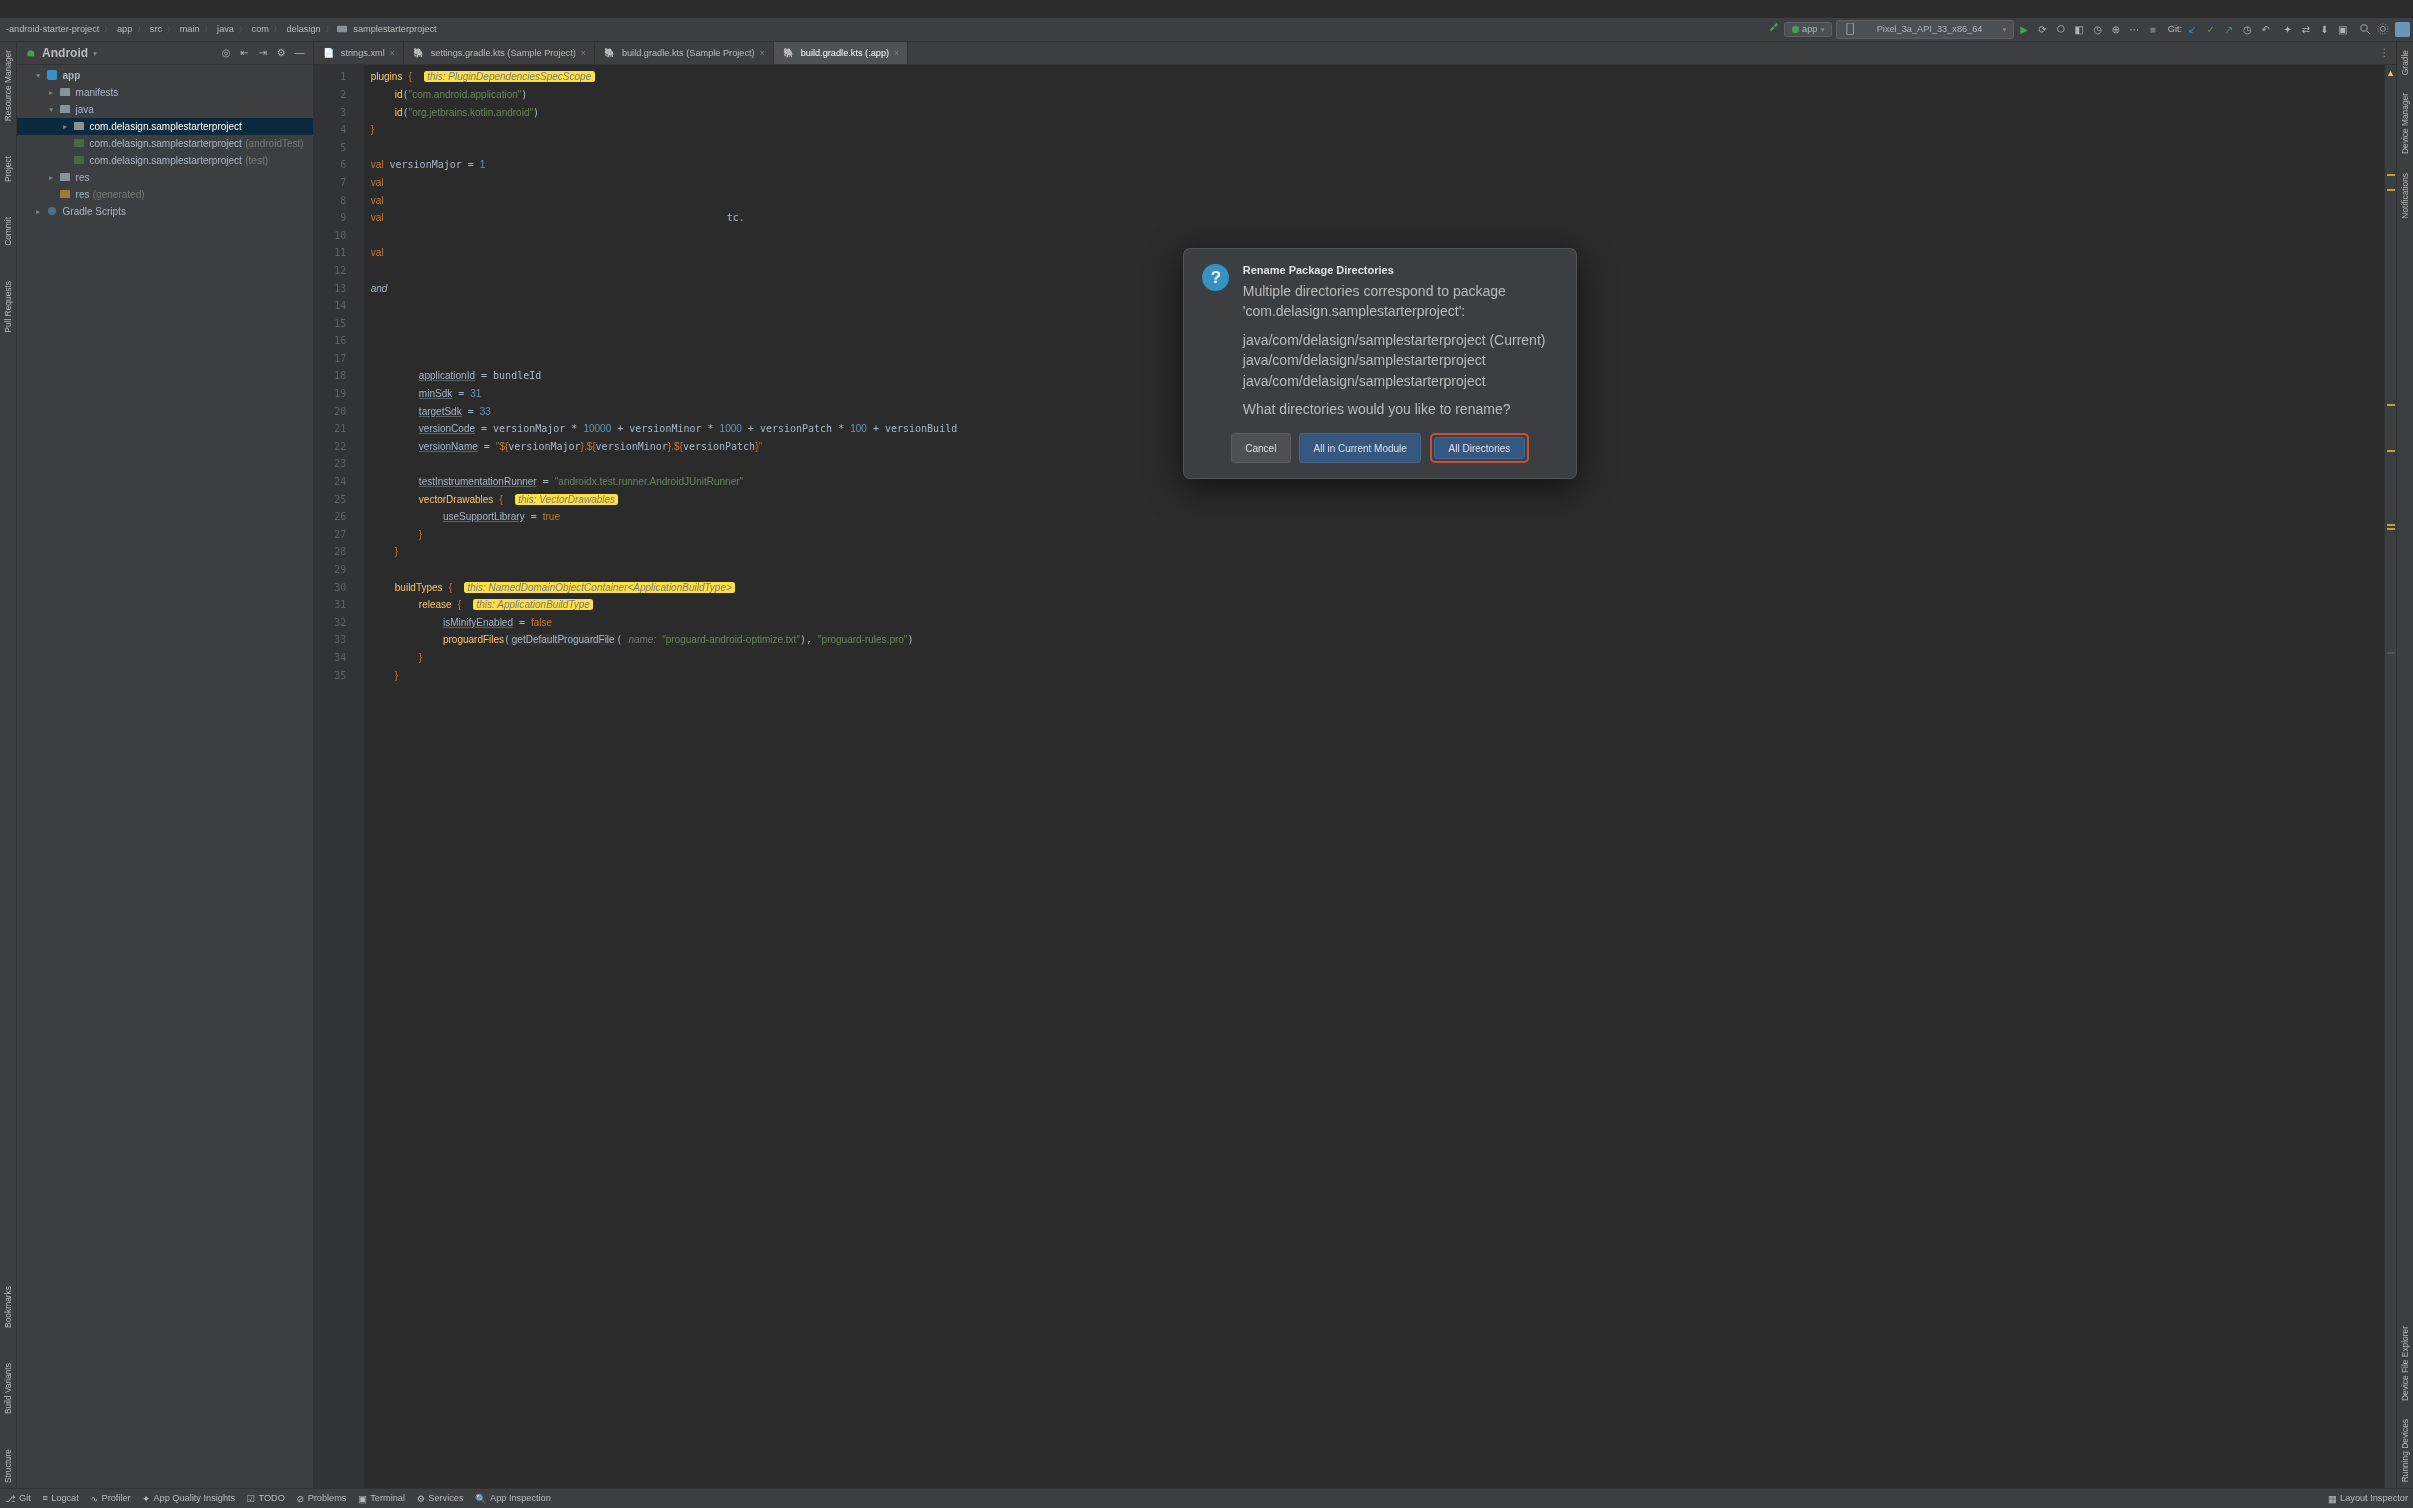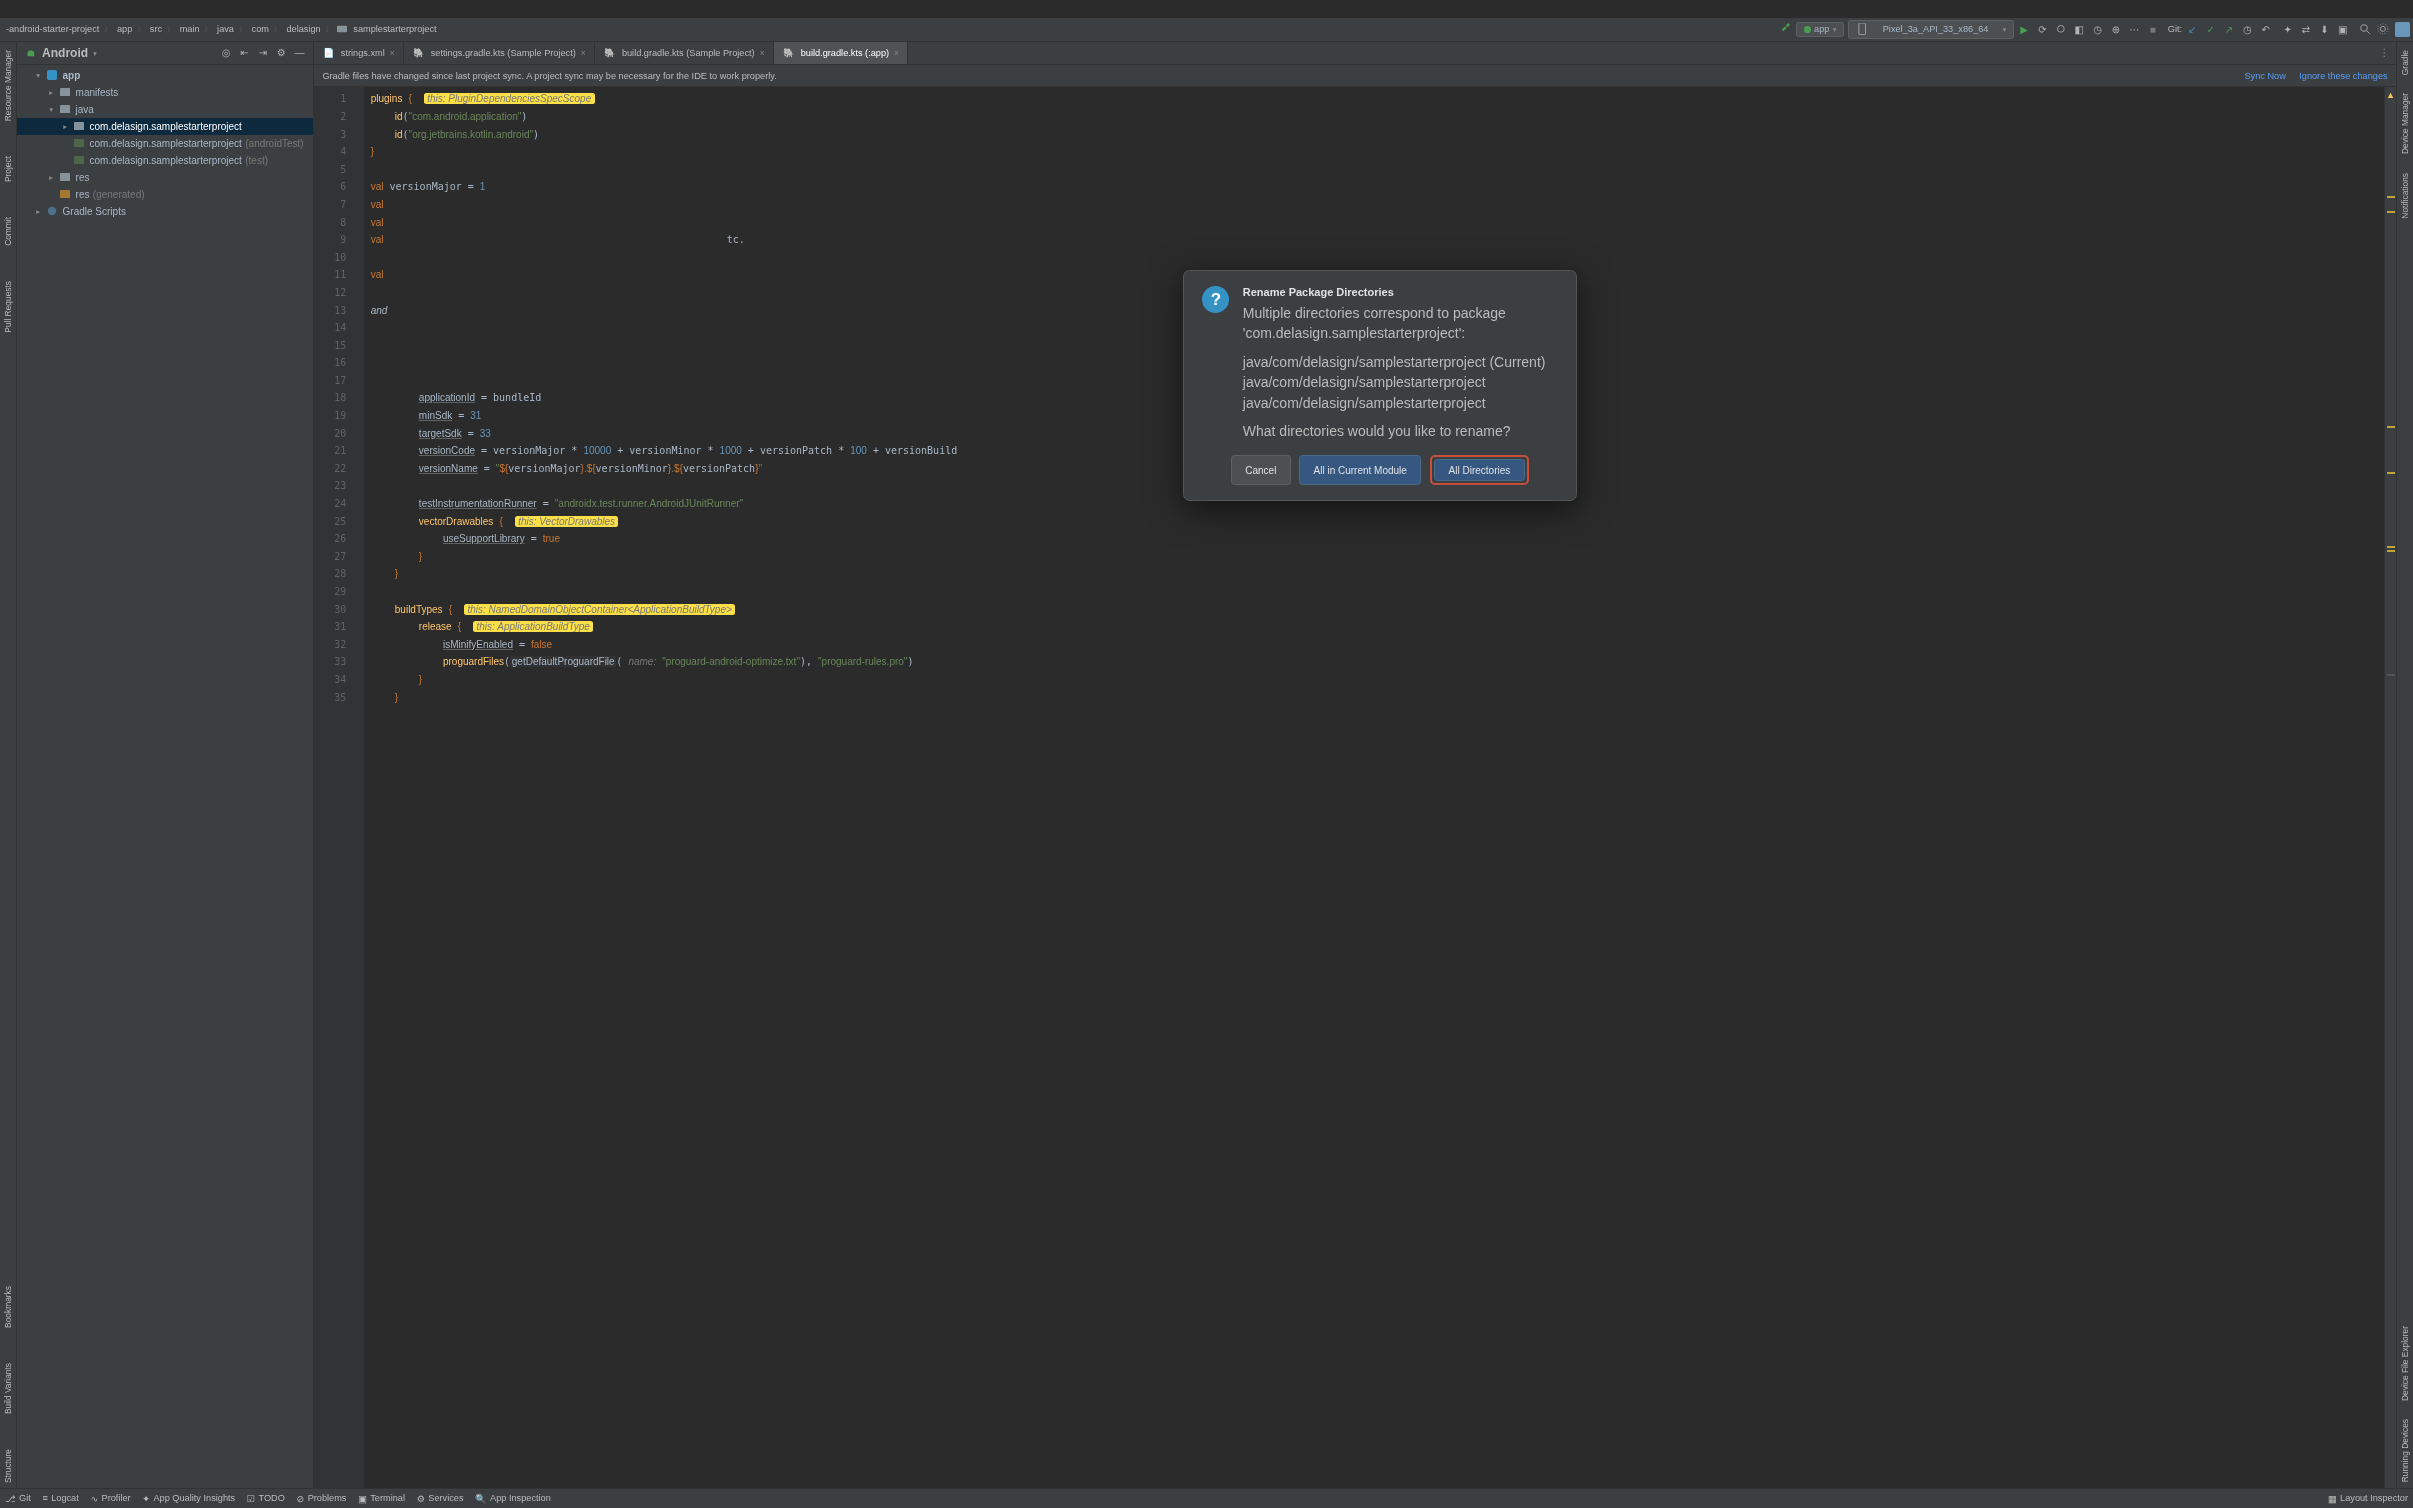--- a/index.html
+++ b/index.html
@@ -7,21 +7,21 @@
 .root { display: flex; flex-direction: column; height: 100vh; background: #3c3f41; margin-top: 18px; }
 
 
 .top-toolbar { display: flex; align-items: center; height: 23.5px; background: #3c3f41; border-bottom: 0.8px solid #323232; padding: 0 3.4px; gap: 3.4px; }
 .breadcrumb { display: flex; align-items: center; gap: 1.7px; color: #bbb; font-size: 9.2px; flex: 0 0 auto; }
 .breadcrumb-item { padding: 1.7px 2.5px; }
 .breadcrumb-sep { color: #666; }
 .spacer { flex: 1; }
 .run-config { display: flex; align-items: center; gap: 3.4px; background: #4c5052; border: 0.8px solid #5e6060; border-radius: 2.5px; padding: 1.7px 6.7px; font-size: 9.2px; }
 .run-config .dot-green { width: 6.7px; height: 6.7px; border-radius: 50%; background: #499c54; }
-.device-sel { display: flex; align-items: center; gap: 14px; background: #4c5052; border: 0.8px solid #5e6060; border-radius: 2.5px; padding: 1.7px 6.7px; font-size: 9.2px; }
+.device-sel { display: flex; align-items: center; gap: 20px; background: #4c5052; border: 0.8px solid #5e6060; border-radius: 2.5px; padding: 1.7px 6.7px; font-size: 9.2px; }
 .tb-icon { width: 13.4px; height: 13.4px; display: flex; align-items: center; justify-content: center; color: #afb1b3; }
 .tb-icons { display: flex; gap: 5px; align-items: center; }
 .git-label { color: #bbb; font-size: 9.2px; margin-left: 5px; }
 .avatar-box { width: 15px; height: 15px; background: #6897bb; border-radius: 1.7px; }
 
 
 .main { display: flex; flex: 1; min-height: 0; }
 
 
 .vrail-left { width: 17px; background: #3c3f41; border-right: 0.8px solid #323232; display: flex; flex-direction: column; align-items: center; padding-top: 3.4px; gap: 25px; }
@@ -328,26 +328,20 @@
             <span class="tb-icon">🐘</span>
             <span>build.gradle.kts (Sample Project)</span>
             <span class="tab-close">×</span>
           </div>
         <div class="tab active">
             <span class="tb-icon">🐘</span>
             <span>build.gradle.kts (:app)</span>
             <span class="tab-close">×</span>
           </div>
         <div class="tab-more">⋮</div>
-      </div>
-      <div class="sync-bar">
-        <span class="sync-msg">Gradle files have changed since last project sync. A project sync may be necessary for the IDE to work properly.</span>
-        <div class="spacer"></div>
-        <span class="sync-act">Sync Now</span>
-        <span class="sync-act">Ignore these changes</span>
       </div>
       <div class="editor-body">
         <div class="gutter">1<br>2<br>3<br>4<br>5<br>6<br>7<br>8<br>9<br>10<br>11<br>12<br>13<br>14<br>15<br>16<br>17<br>18<br>19<br>20<br>21<br>22<br>23<br>24<br>25<br>26<br>27<br>28<br>29<br>30<br>31<br>32<br>33<br>34<br>35</div>
         <div class="fold-gutter"></div>
         <div class="code"><span class="fn">plugins</span> <span class="kw">{</span>  <span class="hint">this: PluginDependenciesSpecScope</span>
     <span class="fn">id</span>(<span class="str">"com.android.application"</span>)
     <span class="fn">id</span>(<span class="str">"org.jetbrains.kotlin.android"</span>)
 <span class="kw">}</span>
 
 <span class="kw">val</span> versionMajor = <span class="num">1</span>

